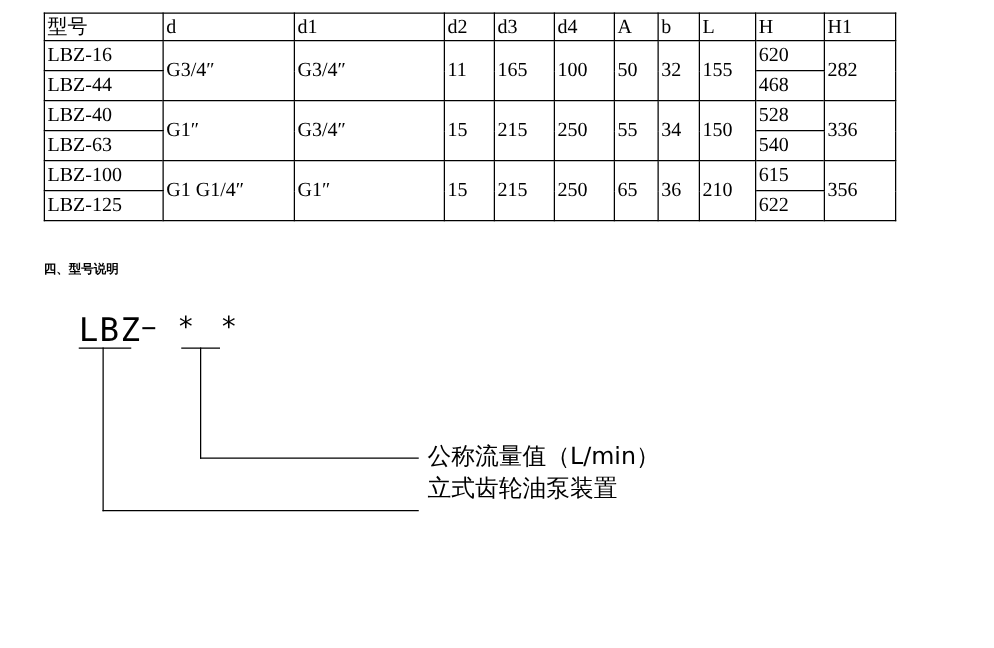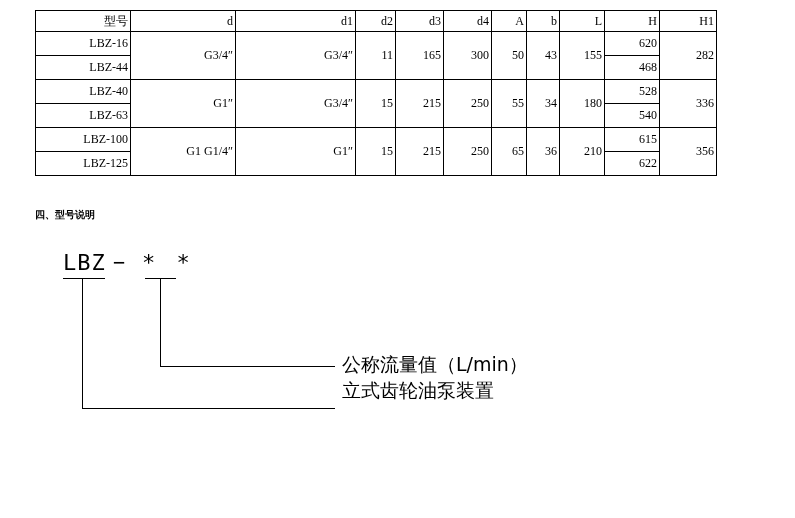--- a/index.html
+++ b/index.html
@@ -18,23 +18,23 @@
     position: absolute;
     left: 35px;
     top: 10px;
     border-collapse: collapse;
     table-layout: fixed;
     font-family: "Liberation Serif", "DejaVu Serif", serif;
   }
   .spec-table th,
   .spec-table td {
     border: 1px solid #000;
-    text-align: right;
+    text-align: left;
     vertical-align: middle;
-    font-size: 12px;
+    font-size: 16px;
     font-weight: normal;
     padding: 0 2px;
     white-space: nowrap;
   }
   .spec-table thead tr { height: 21px; }
   .spec-table tbody tr { height: 24px; }
 
   
   .section-heading {
     position: absolute;
@@ -45,21 +45,21 @@
     font-family: "DejaVu Sans", sans-serif;
   }
 
   
   .diagram { position: absolute; left: 0; top: 0; width: 795px; height: 518px; }
   .code-text {
     position: absolute;
     left: 63px;
     top: 250px;
     font-family: "DejaVu Sans Mono", monospace;
-    font-size: 22px;
+    font-size: 26px;
     letter-spacing: 1px;
   }
   .code-dash {
     position: absolute;
     left: 113px;
     top: 250px;
     font-family: "DejaVu Sans Mono", monospace;
     font-size: 20px;
   }
   .code-stars {
@@ -119,42 +119,42 @@
     </tr>
   </thead>
   <tbody>
 
     <tr>
       <td>LBZ-16</td>
       <td rowspan="2">G3/4″</td>
       <td rowspan="2">G3/4″</td>
       <td rowspan="2">11</td>
       <td rowspan="2">165</td>
-      <td rowspan="2">300</td>
+      <td rowspan="2">100</td>
       <td rowspan="2">50</td>
-      <td rowspan="2">43</td>
+      <td rowspan="2">32</td>
       <td rowspan="2">155</td>
       <td>620</td>
       <td rowspan="2">282</td>
     </tr>
     <tr>
       <td>LBZ-44</td>
       <td>468</td>
     </tr>
 
     <tr>
       <td>LBZ-40</td>
       <td rowspan="2">G1″</td>
       <td rowspan="2">G3/4″</td>
       <td rowspan="2">15</td>
       <td rowspan="2">215</td>
       <td rowspan="2">250</td>
       <td rowspan="2">55</td>
       <td rowspan="2">34</td>
-      <td rowspan="2">180</td>
+      <td rowspan="2">150</td>
       <td>528</td>
       <td rowspan="2">336</td>
     </tr>
     <tr>
       <td>LBZ-63</td>
       <td>540</td>
     </tr>
 
     <tr>
       <td>LBZ-100</td>

